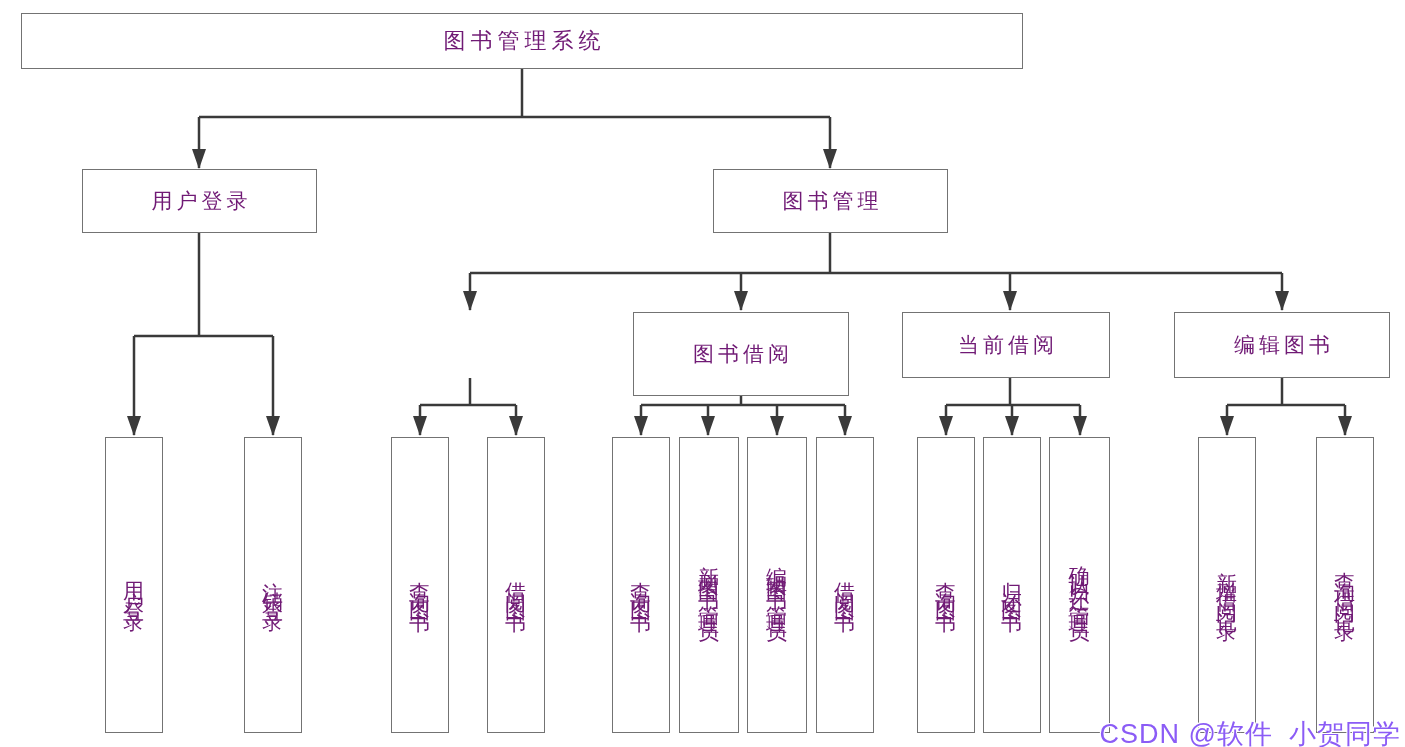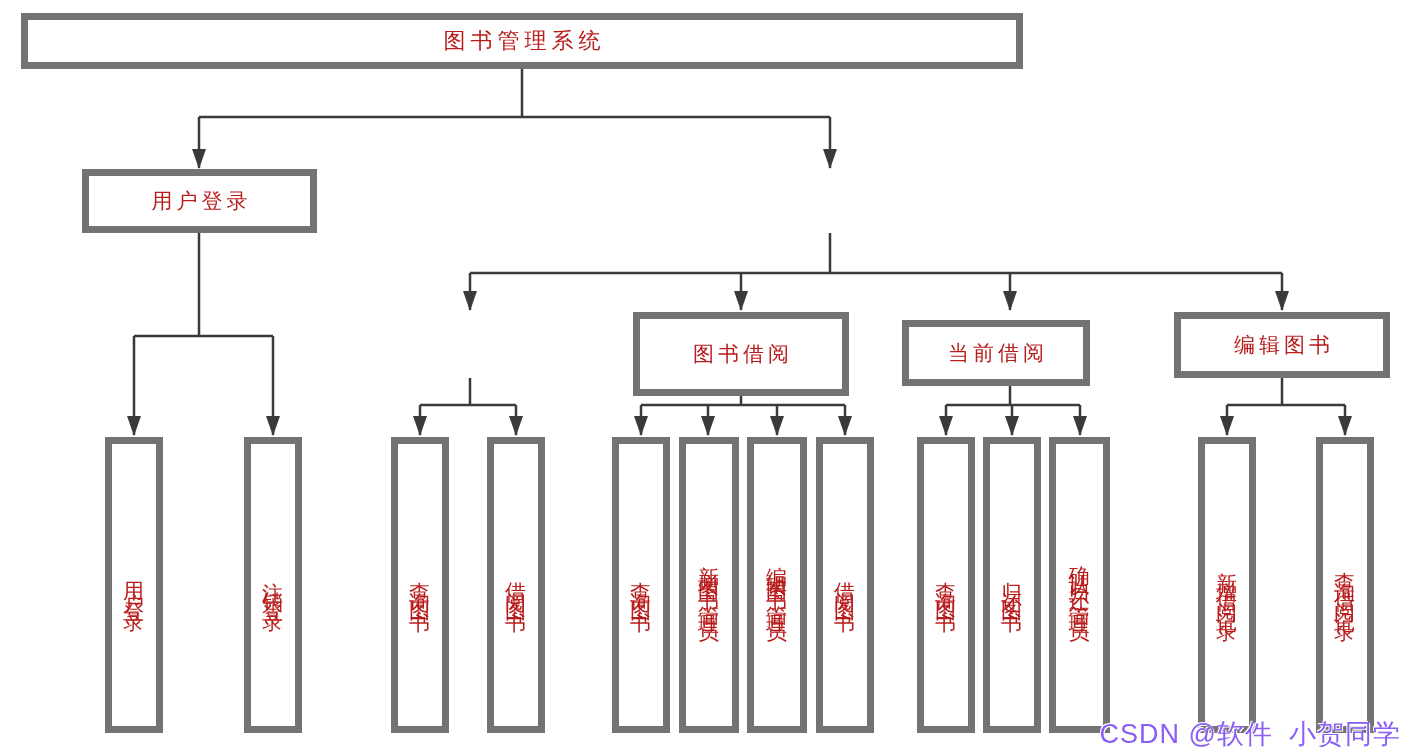--- a/index.html
+++ b/index.html
@@ -18,26 +18,26 @@
   #edges {
     position: absolute;
     left: 0; top: 0;
     width: 1405px;
     height: 747px;
     pointer-events: none;
   }
   .node {
     position: absolute;
     box-sizing: border-box;
-    border: 7px solid #737373;
+    border: 1px solid #737373;
     background: #ffffff;
     display: flex;
     align-items: center;
     justify-content: center;
-    color: #b91c1c;
+    color: #701a75;
   }
   .hlabel {
     font-size: 21px;
     letter-spacing: 4px;
     white-space: nowrap;
     text-indent: 4px;
   }
   .hlabel.title {
     font-size: 22px;
     letter-spacing: 5px;
@@ -127,25 +127,28 @@
     </g>
   </svg>
 
   <div class="node" style="left:21px; top:13px; width:1002px; height:56px">
     <span class="hlabel title">图书管理系统</span>
   </div>
 
   <div class="node" style="left:82px; top:169px; width:235px; height:64px">
     <span class="hlabel">用户登录</span>
   </div>
+  <div class="node" style="left:713px; top:169px; width:235px; height:64px">
+    <span class="hlabel">图书管理</span>
+  </div>
 
   <div class="node" style="left:633px; top:312px; width:216px; height:84px">
     <span class="hlabel">图书借阅</span>
   </div>
-  <div class="node" style="left:902px; top:320px; width:188px; height:66px">
+  <div class="node" style="left:902px; top:312px; width:208px; height:66px">
     <span class="hlabel">当前借阅</span>
   </div>
   <div class="node" style="left:1174px; top:312px; width:216px; height:66px">
     <span class="hlabel">编辑图书</span>
   </div>
 
   <div class="node" style="left:105px; top:437px; width:58px; height:296px">
     <span class="vlabel">用户登录</span>
   </div>
   <div class="node" style="left:244px; top:437px; width:58px; height:296px">

